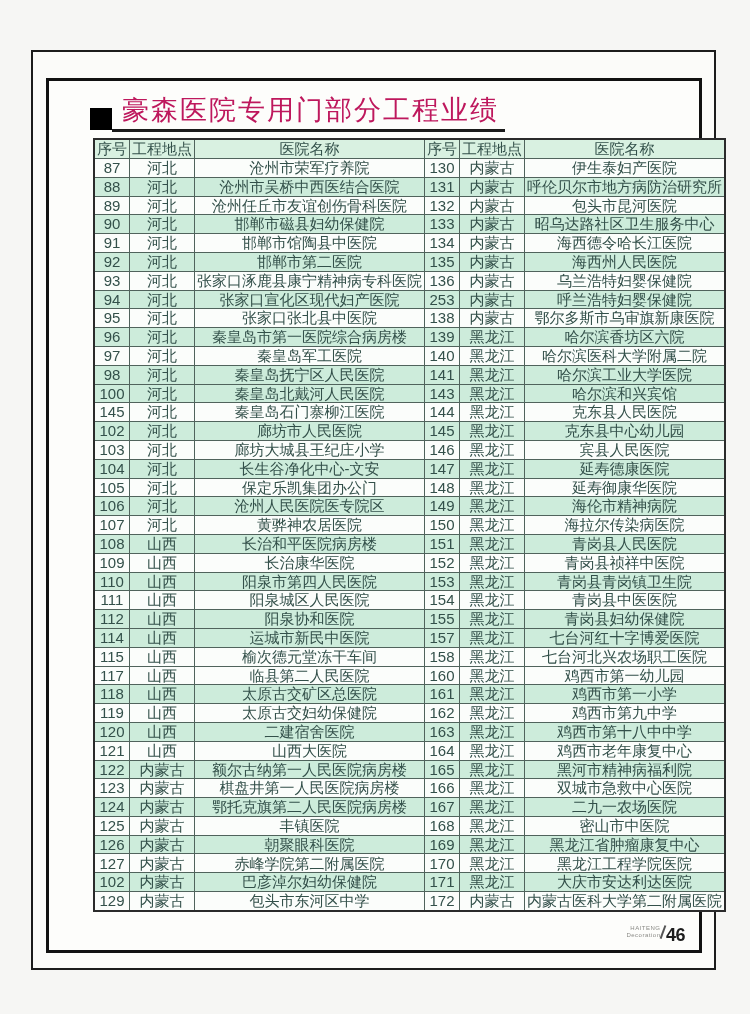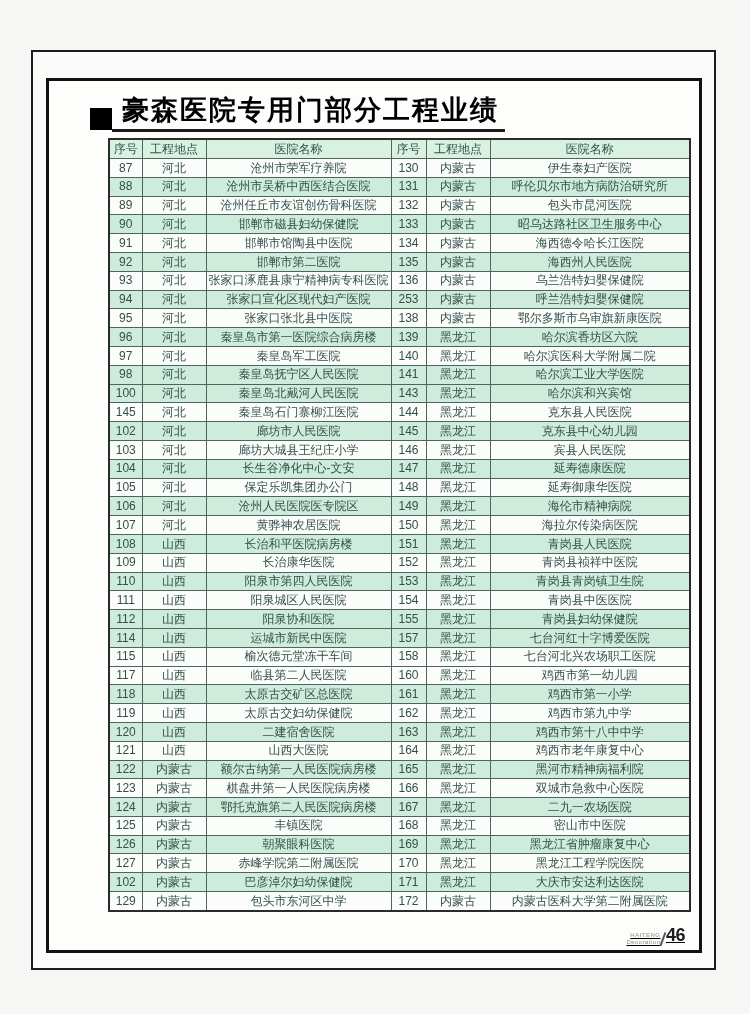--- a/index.html
+++ b/index.html
@@ -21,48 +21,47 @@
     border:3px solid #111;box-sizing:border-box;background:#fdfdfb;
   }
   .title-wrap{
     position:absolute;left:41px;top:14px;
     display:flex;align-items:flex-end;
   }
   .title-square{
     width:22px;height:22px;background:#000;margin-bottom:2px;
   }
   .page-title{
-    font-size:27px;font-weight:bold;color:#000000;
+    font-size:27px;font-weight:normal;color:#be185d;
     letter-spacing:2px;line-height:1.15;
     padding:0 6px 3px 10px;
     border-bottom:3px solid #1a1a1a;
     white-space:nowrap;
   }
   .perf-table{
     position:absolute;left:44px;top:57px;
     border-collapse:collapse;table-layout:fixed;
-    font-size:12px;color:#33504a;
+    font-size:15px;color:#33504a;
     border:2px solid #2b2b2b;
-    margin-left:15px;
   }
   .perf-table th,.perf-table td{
     border:1px solid #50635c;
     text-align:center;vertical-align:middle;
     padding:0 2px;height:17.8px;line-height:1.05;
     overflow:hidden;white-space:nowrap;
     font-weight:normal;
   }
   .perf-table th{
     background:#d9f1e1;height:18px;
   }
   .perf-table tr.alt td{background:#cdecdb;}
   .perf-table tr.plain td{background:#fbfdfb;}
   .footer{
     position:absolute;right:14px;bottom:4px;
-    display:flex;align-items:flex-end;text-decoration:underline;
+    display:flex;align-items:flex-start;
   }
   .brand{
     font-size:6px;color:#8a8a86;line-height:1.15;
     text-align:right;letter-spacing:.5px;margin-right:1px;
   }
   .brand-slash{
     width:1.5px;height:14px;background:#555;
     transform:rotate(20deg);margin:0 2px 0 1px;
   }
   .page-number{

